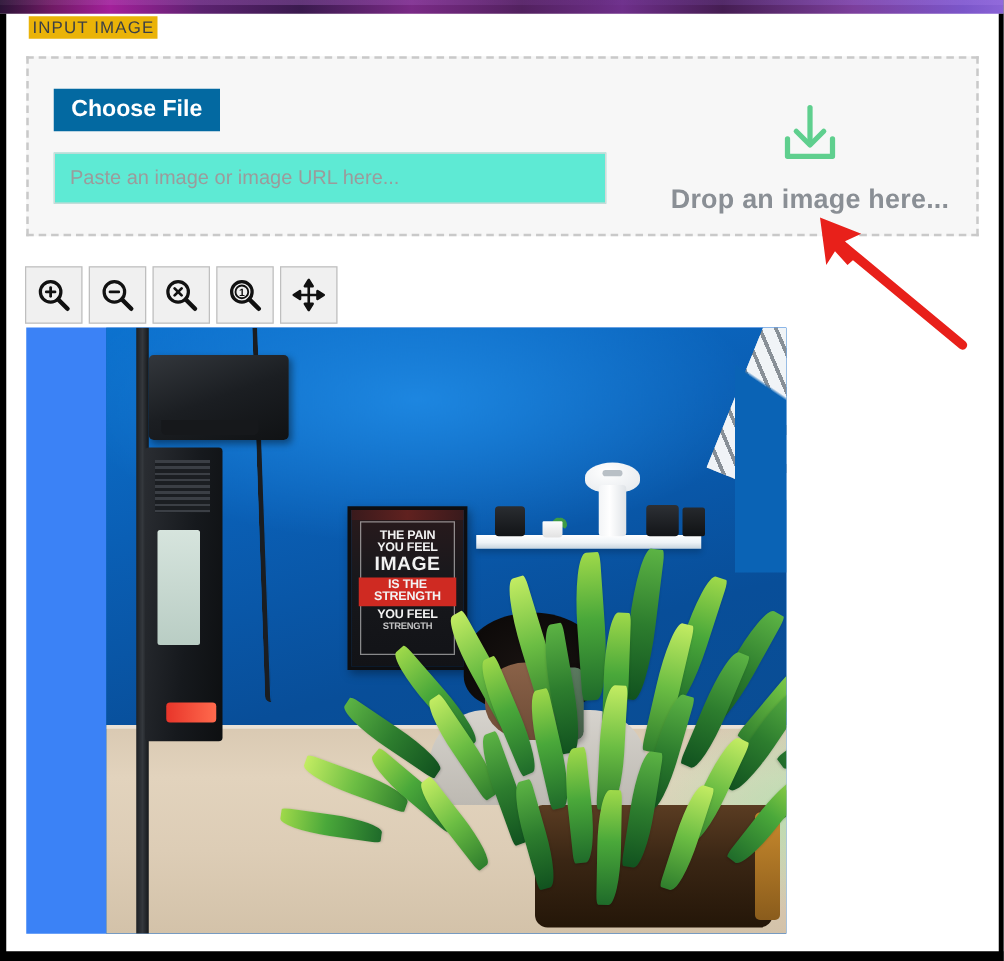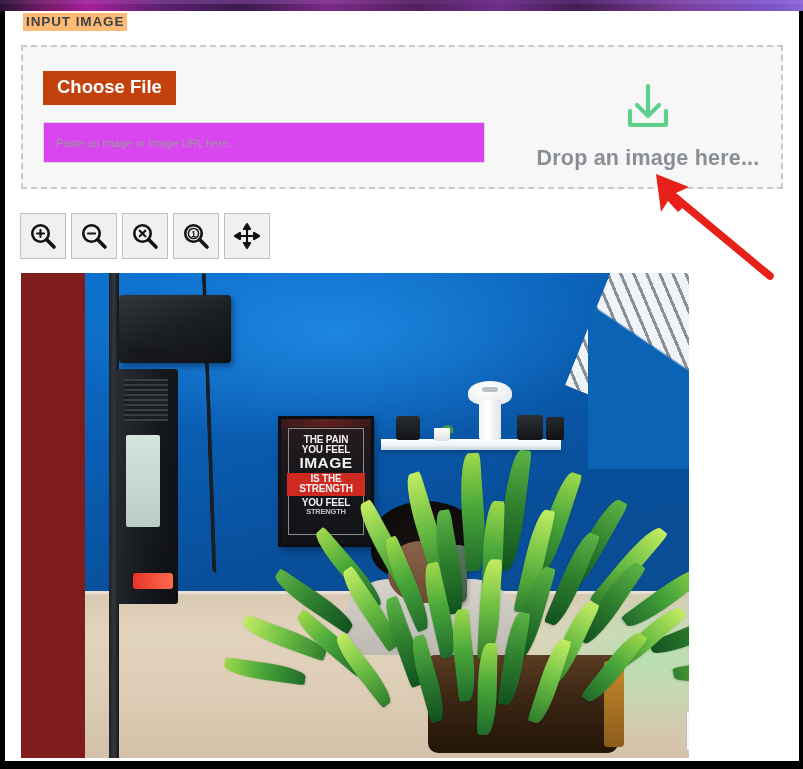--- a/index.html
+++ b/index.html
@@ -38,24 +38,24 @@
     background: linear-gradient(90deg,
       rgba(255,255,255,.05), rgba(190,120,220,.30) 30%,
       rgba(120,70,160,.10) 60%, rgba(160,120,230,.35) 95%);
   }
 
   
   .section-title {
     position: absolute;
     left: 23px; top: 13px;
     font-size: 13.5px;
-    font-weight: bold;
+    font-weight: normal;
     letter-spacing: .9px;
     color: #3b3f46;
-    background: #fdba74;
+    background: #eab308;
     padding: 1px 3px 2px 3px;
   }
 
   
   .drop-panel {
     position: absolute;
     left: 21px; top: 45px;
     width: 762px;
     height: 144px;
     border: 2px dashed #c9c9c9;
@@ -68,21 +68,21 @@
     width: 460px;
   }
 
   .file-row {
     display: flex;
     align-items: center;
     height: 38px;
   }
 
   .choose-file-btn {
-    background: #c2410c;
+    background: #0369a1;
     color: #ffffff;
     border: none;
     font-family: "Liberation Sans", sans-serif;
     font-size: 18.5px;
     font-weight: bold;
     padding: 7px 14px 8px 14px;
     line-height: 1;
     cursor: pointer;
     text-align: right;
   }
@@ -93,23 +93,23 @@
     color: #4a4f55;
     white-space: nowrap;
   }
 
   .url-input {
     margin-top: 15px;
     display: block;
     width: 442px;
     height: 41px;
     border: 1px solid #d8d8d8;
-    background: #d946ef;
+    background: #5eead4;
     font-family: "Liberation Sans", sans-serif;
-    font-size: 11px;
+    font-size: 16px;
     color: #3b3f46;
     padding: 0 12px;
     outline: none;
   }
   .url-input::placeholder { color: #9b9b9b; }
 
   
   .drop-col {
     position: absolute;
     left: 500px; top: 32px;
@@ -140,24 +140,24 @@
     align-items: center;
     justify-content: center;
     cursor: pointer;
     padding: 0;
   }
   .tool-btn svg { display: block; }
 
   
   .viewer {
     position: absolute;
-    left: 21px; top: 273px;
-    width: 668px;
+    left: 21px; top: 262px;
+    width: 608px;
     height: 485px;
-    background: #7f1d1d;
+    background: #3b82f6;
     overflow: hidden;
   }
 
   .photo {
     position: absolute;
     left: 64px; top: 0;
     width: 653px;
     height: 485px;
     overflow: hidden;
     background: #0a63b5;

